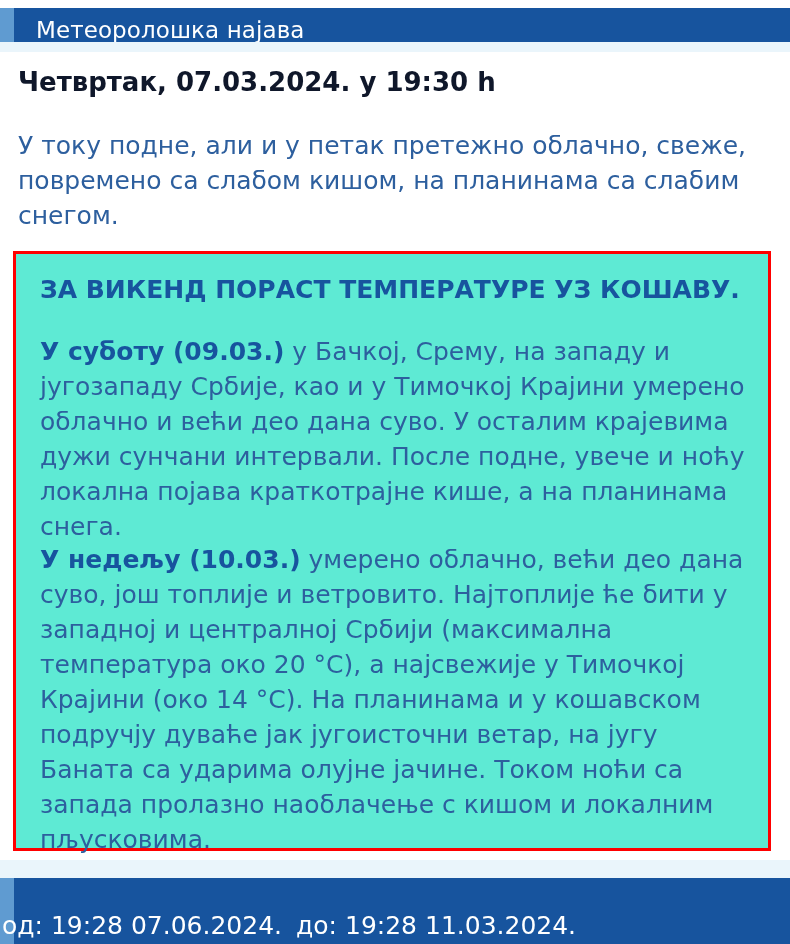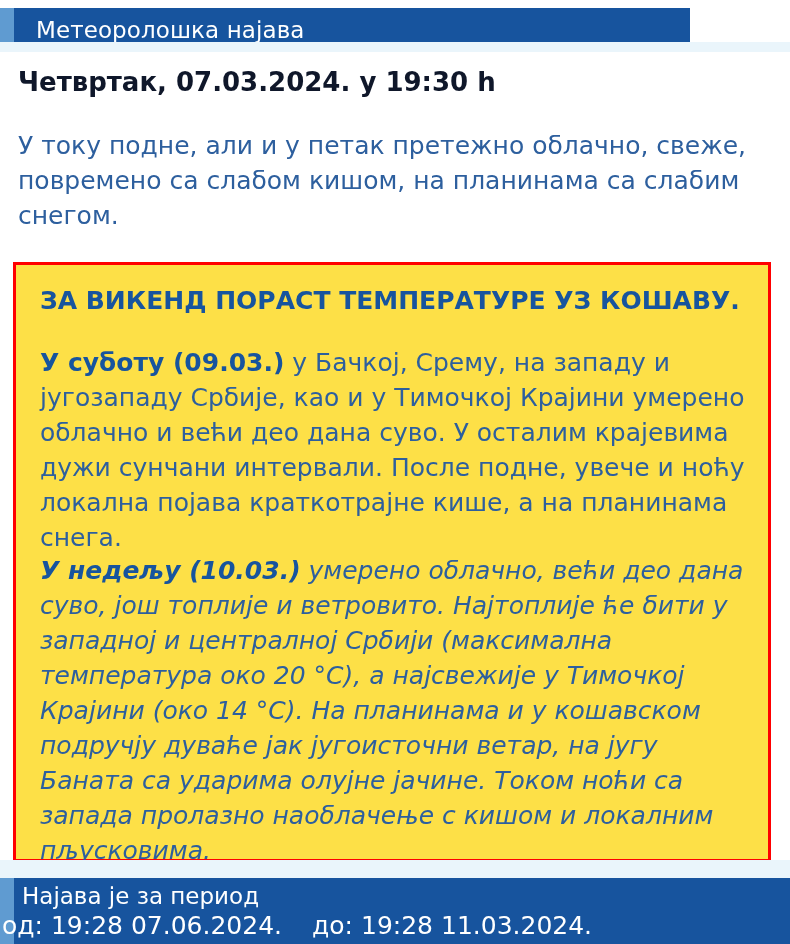--- a/index.html
+++ b/index.html
@@ -33,21 +33,21 @@
     left: 0;
     top: 0;
     width: 14px;
     height: 34px;
     background: #5f9bd1;
   }
   .titlebar {
     position: absolute;
     left: 14px;
     top: 0;
-    width: 676px;
+    width: 776px;
     height: 34px;
     background: #17549e;
   }
   .titlebar-text {
     position: absolute;
     left: 22px;
     top: 10px;
     color: #ffffff;
     font-size: 23px;
     line-height: 24px;
@@ -83,25 +83,25 @@
     width: 748px;
     color: #2d5f9e;
     font-size: 25px;
     line-height: 35px;
   }
 
   
   .warning-box {
     position: absolute;
     left: 13px;
-    top: 262px;
+    top: 251px;
     width: 758px;
     height: 600px;
     border: 3px solid #ff0000;
-    background: #fde047;
+    background: #5eead4;
     box-sizing: border-box;
   }
   .warning-headline {
     position: absolute;
     left: 24px;
     top: 20px;
     right: 16px;
     color: #17549e;
     font-size: 25px;
     font-weight: bold;
@@ -109,21 +109,21 @@
   }
   .warning-para {
     position: absolute;
     left: 24px;
     right: 18px;
     color: #2d5f9e;
     font-size: 25px;
     line-height: 35px;
   }
   .warning-para.p-sat { top: 80px; }
-  .warning-para.p-sun { top: 288px; font-style: italic; }
+  .warning-para.p-sun { top: 288px; }
   .warning-para b {
     color: #17549e;
     font-weight: bold;
   }
 
   
   .footer-gap {
     position: absolute;
     left: 0;
     top: 860px;
@@ -166,21 +166,21 @@
   .footer-line2 {
     position: absolute;
     left: 2px;
     top: 32px;
     color: #ffffff;
     font-size: 25px;
     line-height: 32px;
     white-space: nowrap;
   }
   .footer-line2 .to-part {
-    margin-left: 30px;
+    margin-left: 14px;
   }
 </style>
 </head>
 <body>
 
 <div class="page">
 
   <div class="titlebar-wrap">
     <div class="titlebar-edge"></div>
     <div class="titlebar">
@@ -204,19 +204,18 @@
     <div class="warning-para p-sun">
       <b>У недељу (10.03.)</b><span> умерено облачно, већи део дана суво, још топлије и ветровито. Најтоплије ће бити у западној и централној Србији (максимална температура око 20 °C), а најсвежије у Тимочкој Крајини (око 14 °C). На планинама и у кошавском подручју дуваће јак југоисточни ветар, на југу Баната са ударима олујне јачине. Током ноћи са запада пролазно наоблачење с кишом и локалним пљусковима.</span>
     </div>
 
   </div>
 
   <div class="footer-gap"></div>
   <div class="footer-wrap">
     <div class="footer-edge"></div>
     <div class="footer-bar"></div>
-    <div class="footer-line1">Најава је за период</div>
     <div class="footer-line2">
       <span>од: 19:28 07.06.2024.</span><span class="to-part">до: 19:28 11.03.2024.</span>
     </div>
   </div>
 
 </div>
 
 </body></html>

